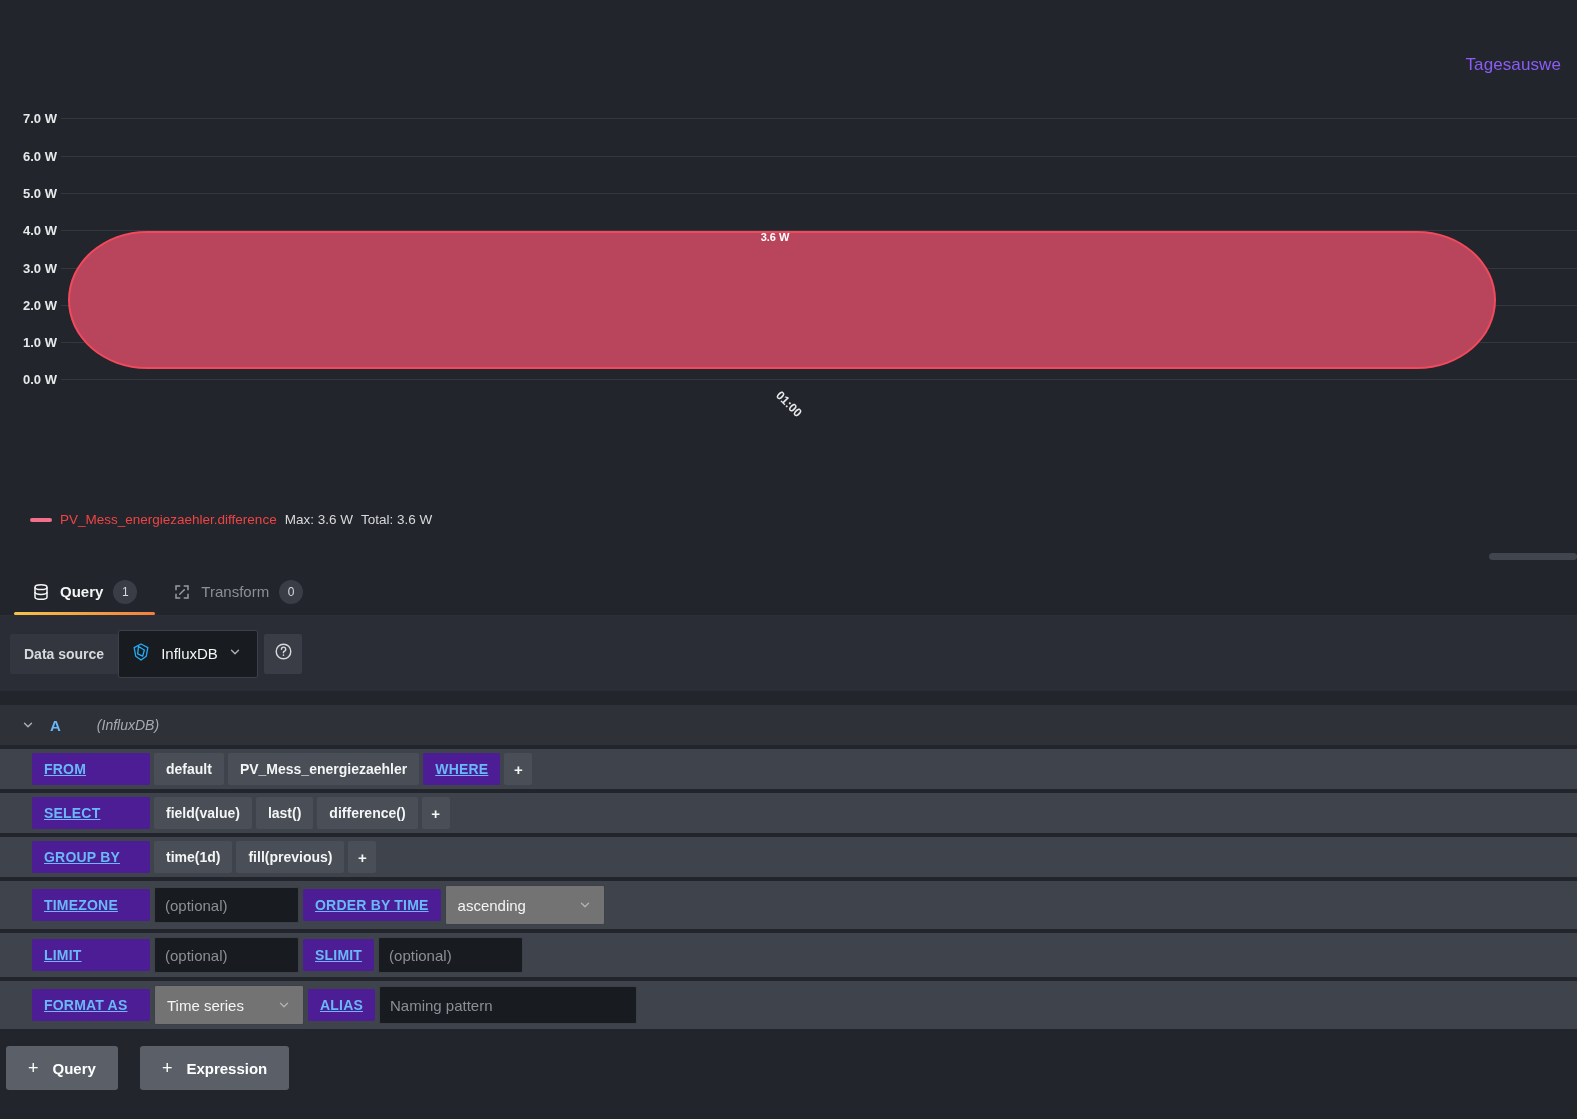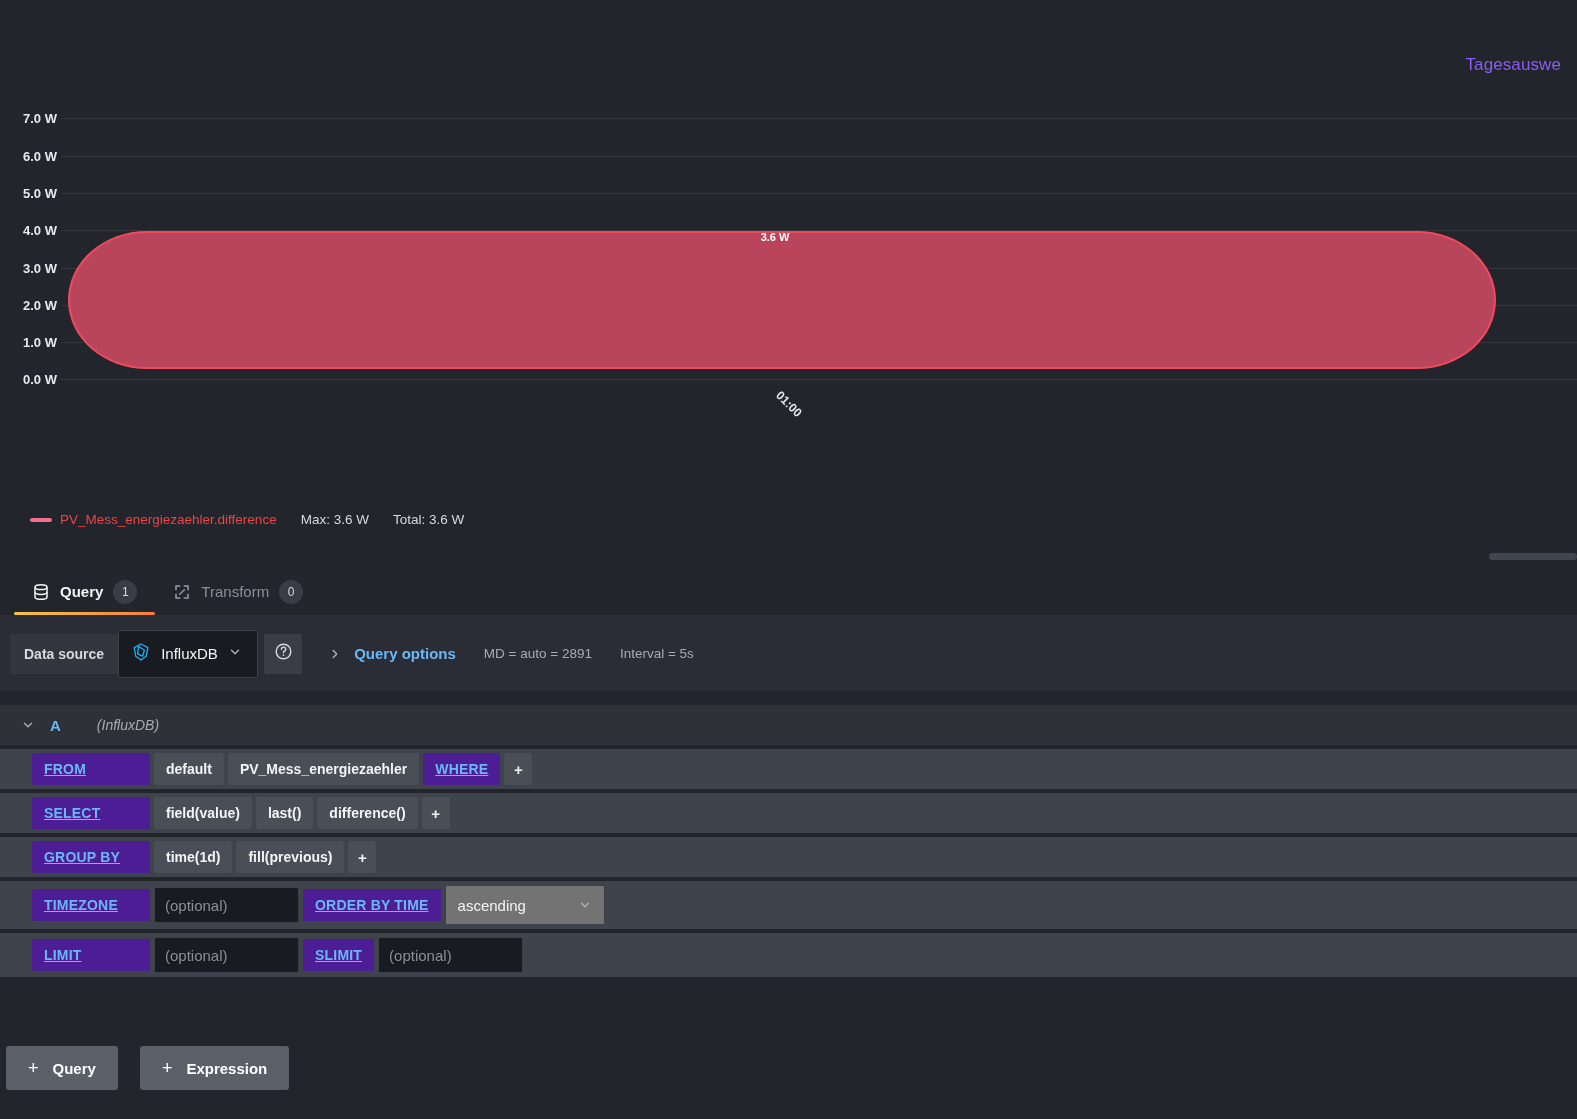--- a/index.html
+++ b/index.html
@@ -63,21 +63,21 @@
   #legend {
     position: absolute; left: 30px; top: 512px;
     display: flex; align-items: center; gap: 8px;
     font-size: 13.5px; white-space: nowrap;
   }
   #legend-swatch {
     width: 22px; height: 4px; border-radius: 2px; background: #f2708a;
     flex: 0 0 auto;
   }
   #legend-name { color: #ef4444; }
-  .legend-stat { color: #d8d9dc; margin-left: 16px; font-weight: normal; }
+  .legend-stat { color: #d8d9dc; font-weight: normal; }
 
   #h-scroll-track {
     position: absolute; left: 1489px; top: 553px; width: 88px; height: 7px;
     background: #41454d; border-radius: 4px;
   }
 
   
   #tabs {
     position: absolute; left: 0; top: 568px; width: 1577px; height: 48px;
     border-bottom: 1px solid #2c2f36;
@@ -288,30 +288,20 @@
   <div id="ds-help">
     <span>
       <svg width="19" height="19" viewBox="0 0 24 24" fill="none" stroke="currentColor" stroke-width="1.8">
         <circle cx="12" cy="12" r="9.2"></circle>
         <path d="M9.4 9.2a2.7 2.7 0 1 1 3.4 2.6c-.6.2-.8.7-.8 1.3v.5" stroke-linecap="round"></path>
         <circle cx="12" cy="16.6" r="1" fill="currentColor" stroke="none"></circle>
       </svg>
     </span>
   </div>
 
-  <div id="qopts">
-    <span id="qopts-caret">
-      <svg width="14" height="14" viewBox="0 0 24 24" fill="none" stroke="currentColor" stroke-width="2.4" stroke-linecap="round" stroke-linejoin="round">
-          <polyline points="9 6 15 12 9 18"></polyline>
-        </svg>
-    </span>
-    <span id="qopts-label">Query options</span>
-    <span class="qopt-meta">MD = auto = 2891</span>
-    <span class="qopt-meta">Interval = 5s</span>
-  </div>
 </div>
 
 <div id="query-editor">
 
   <div id="query-head">
     <span class="q-caret">
       <svg width="14" height="14" viewBox="0 0 24 24" fill="none" stroke="currentColor" stroke-width="2.4" stroke-linecap="round" stroke-linejoin="round">
           <polyline points="6 9 12 15 18 9"></polyline>
         </svg>
     </span>
@@ -361,20 +351,34 @@
   </div>
 
   <div class="q-row">
     <span class="q-key">LIMIT</span>
     <span class="q-input" style="width:145px">(optional)</span>
     <span class="q-key narrow">SLIMIT</span>
     <span class="q-input" style="width:145px">(optional)</span>
     <span class="q-fill"></span>
   </div>
 
+  <div class="q-row">
+    <span class="q-key">FORMAT AS</span>
+    <span class="q-select" style="width:150px">
+      <span>Time series</span>
+      <span class="sel-caret">
+        <svg width="14" height="14" viewBox="0 0 24 24" fill="none" stroke="currentColor" stroke-width="2.4" stroke-linecap="round" stroke-linejoin="round">
+            <polyline points="6 9 12 15 18 9"></polyline>
+          </svg>
+      </span>
+    </span>
+    <span class="q-key narrow">ALIAS</span>
+    <span class="q-input" style="width:258px;height:38px">Naming pattern</span>
+    <span class="q-fill"></span>
+  </div>
 </div>
 
 <div id="add-row">
   <div class="add-btn">
     <span class="plus">+</span>
     <span>Query</span>
   </div>
   <div class="add-btn">
     <span class="plus">+</span>
     <span>Expression</span>

